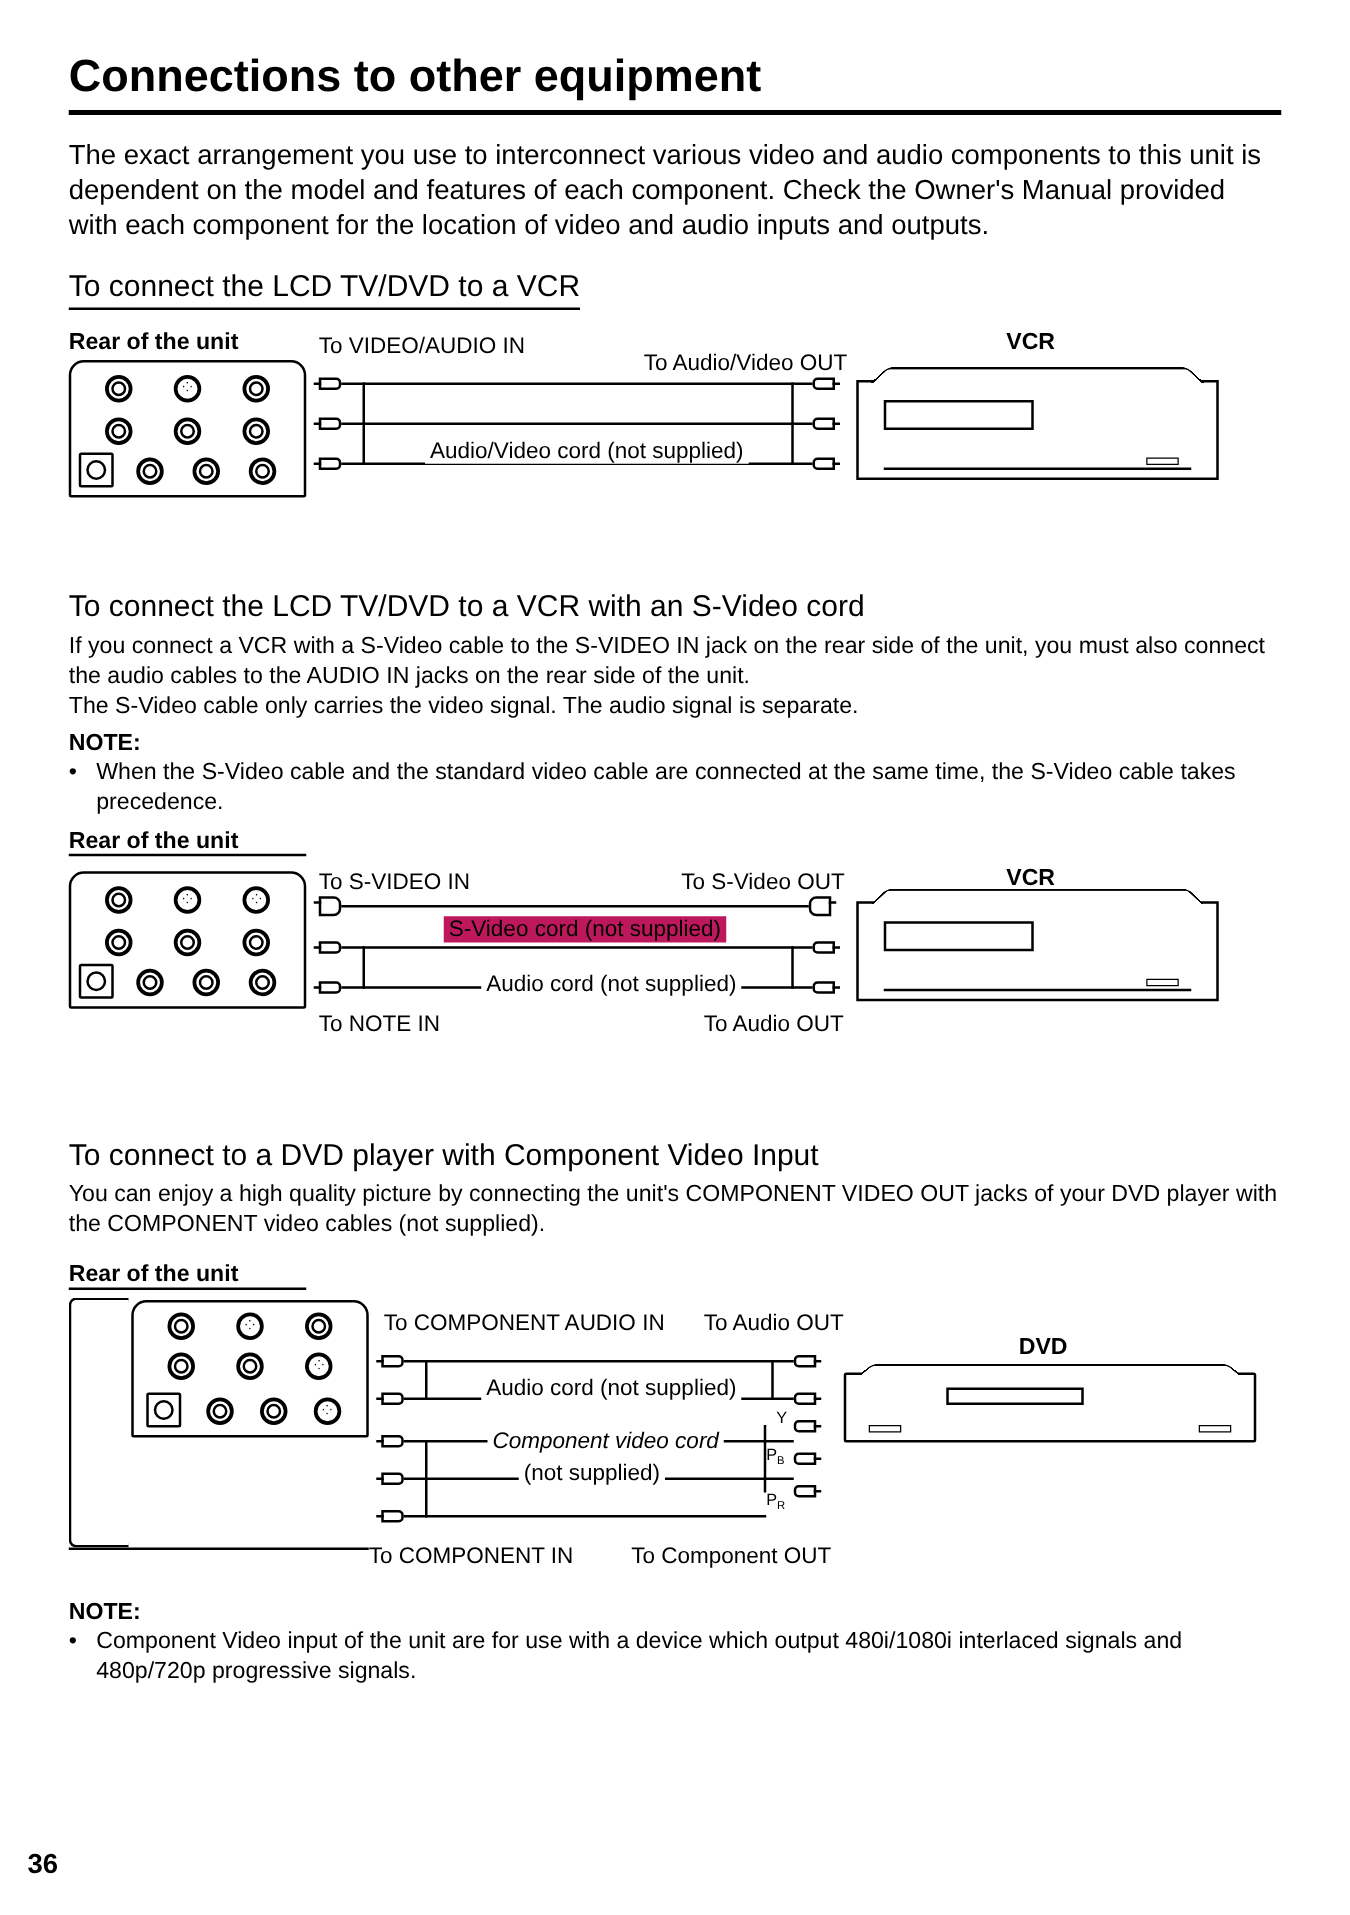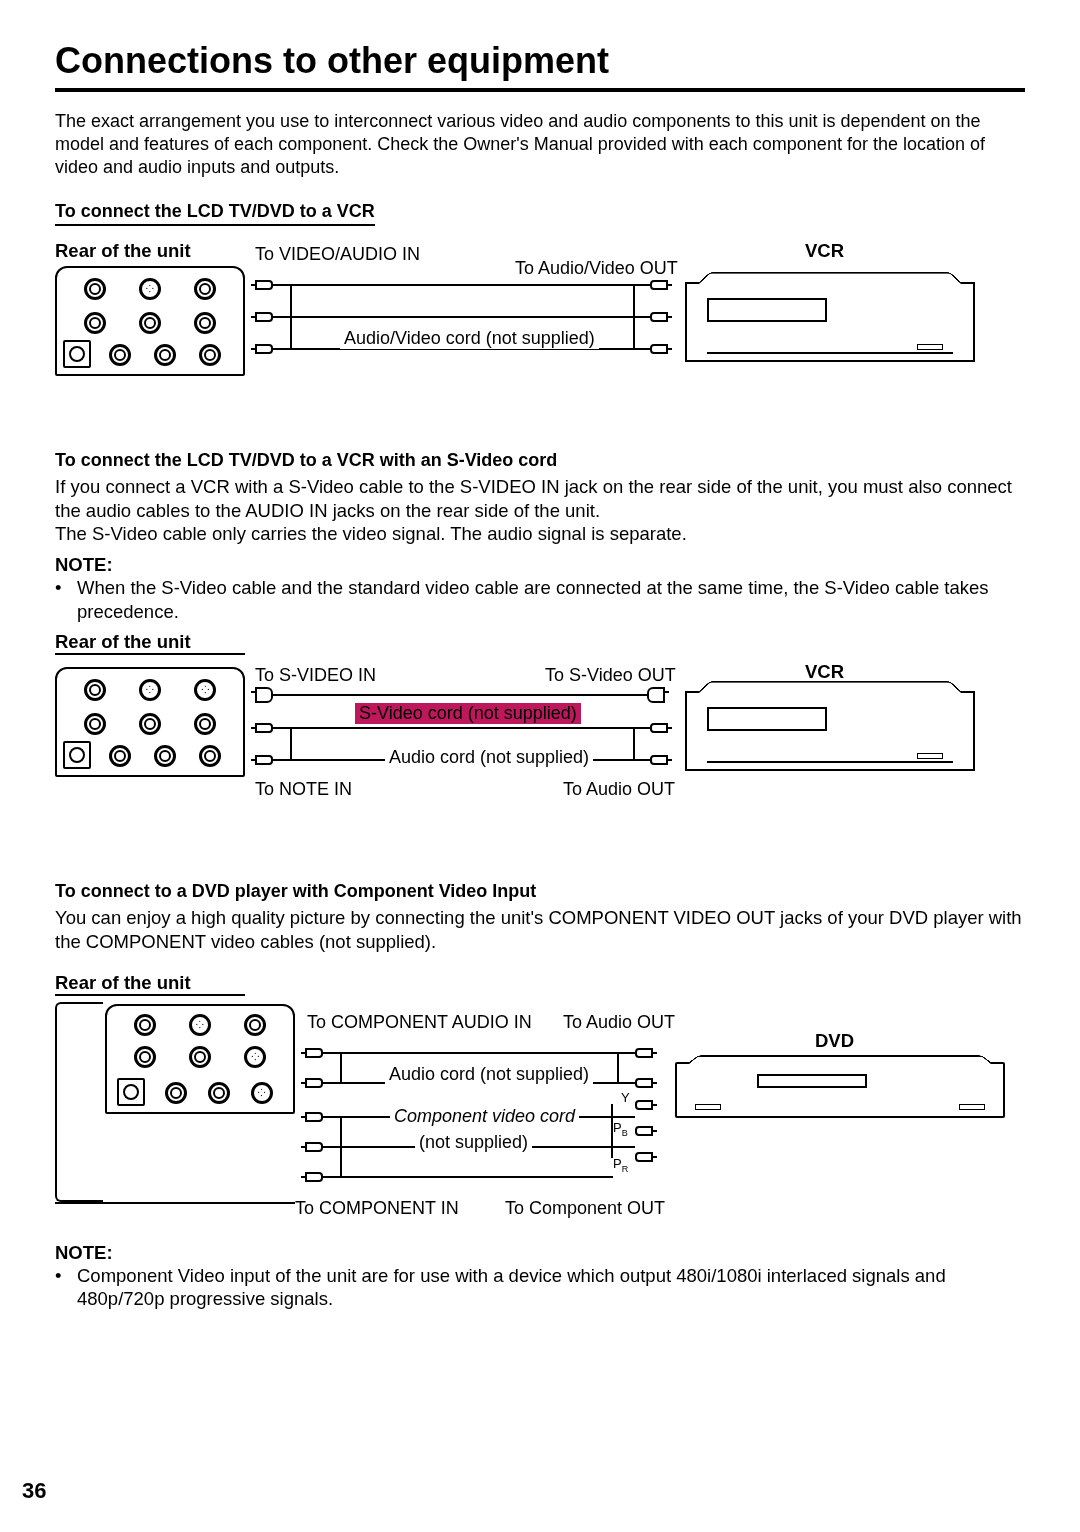--- a/index.html
+++ b/index.html
@@ -16,27 +16,27 @@
     font-size: 36px;
     font-weight: bold;
     margin-bottom: 6px;
   }
   .title-rule {
     border: none;
     border-top: 4px solid #000;
     margin-bottom: 18px;
   }
   .intro {
-    font-size: 18px;
+    font-size: 22px;
     line-height: 1.28;
     margin-bottom: 22px;
   }
   .sec-h {
-    font-size: 18px;
-    font-weight: bold;
+    font-size: 24px;
+    font-weight: normal;
     margin-bottom: 4px;
   }
   .sec-h.underline {
     display: inline-block;
     border-bottom: 2px solid #000;
     padding-bottom: 2px;
     margin-bottom: 8px;
   }
   .para {
     font-size: 18.5px;

